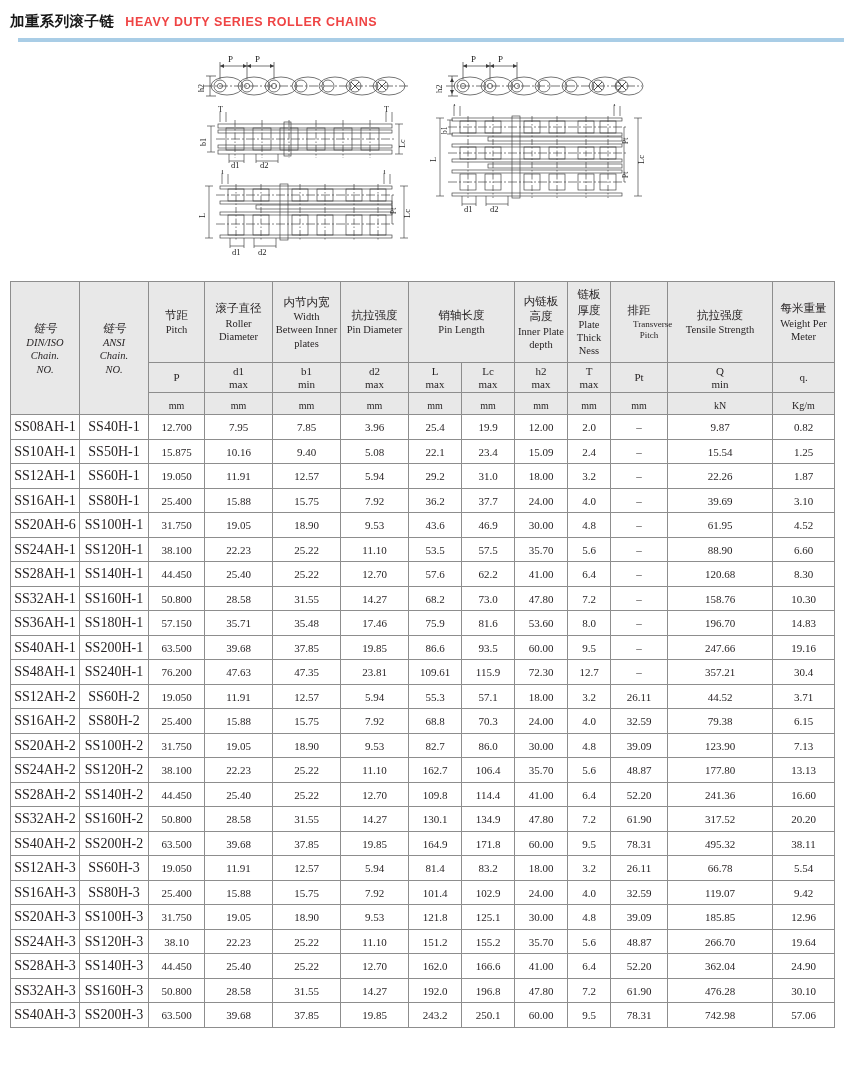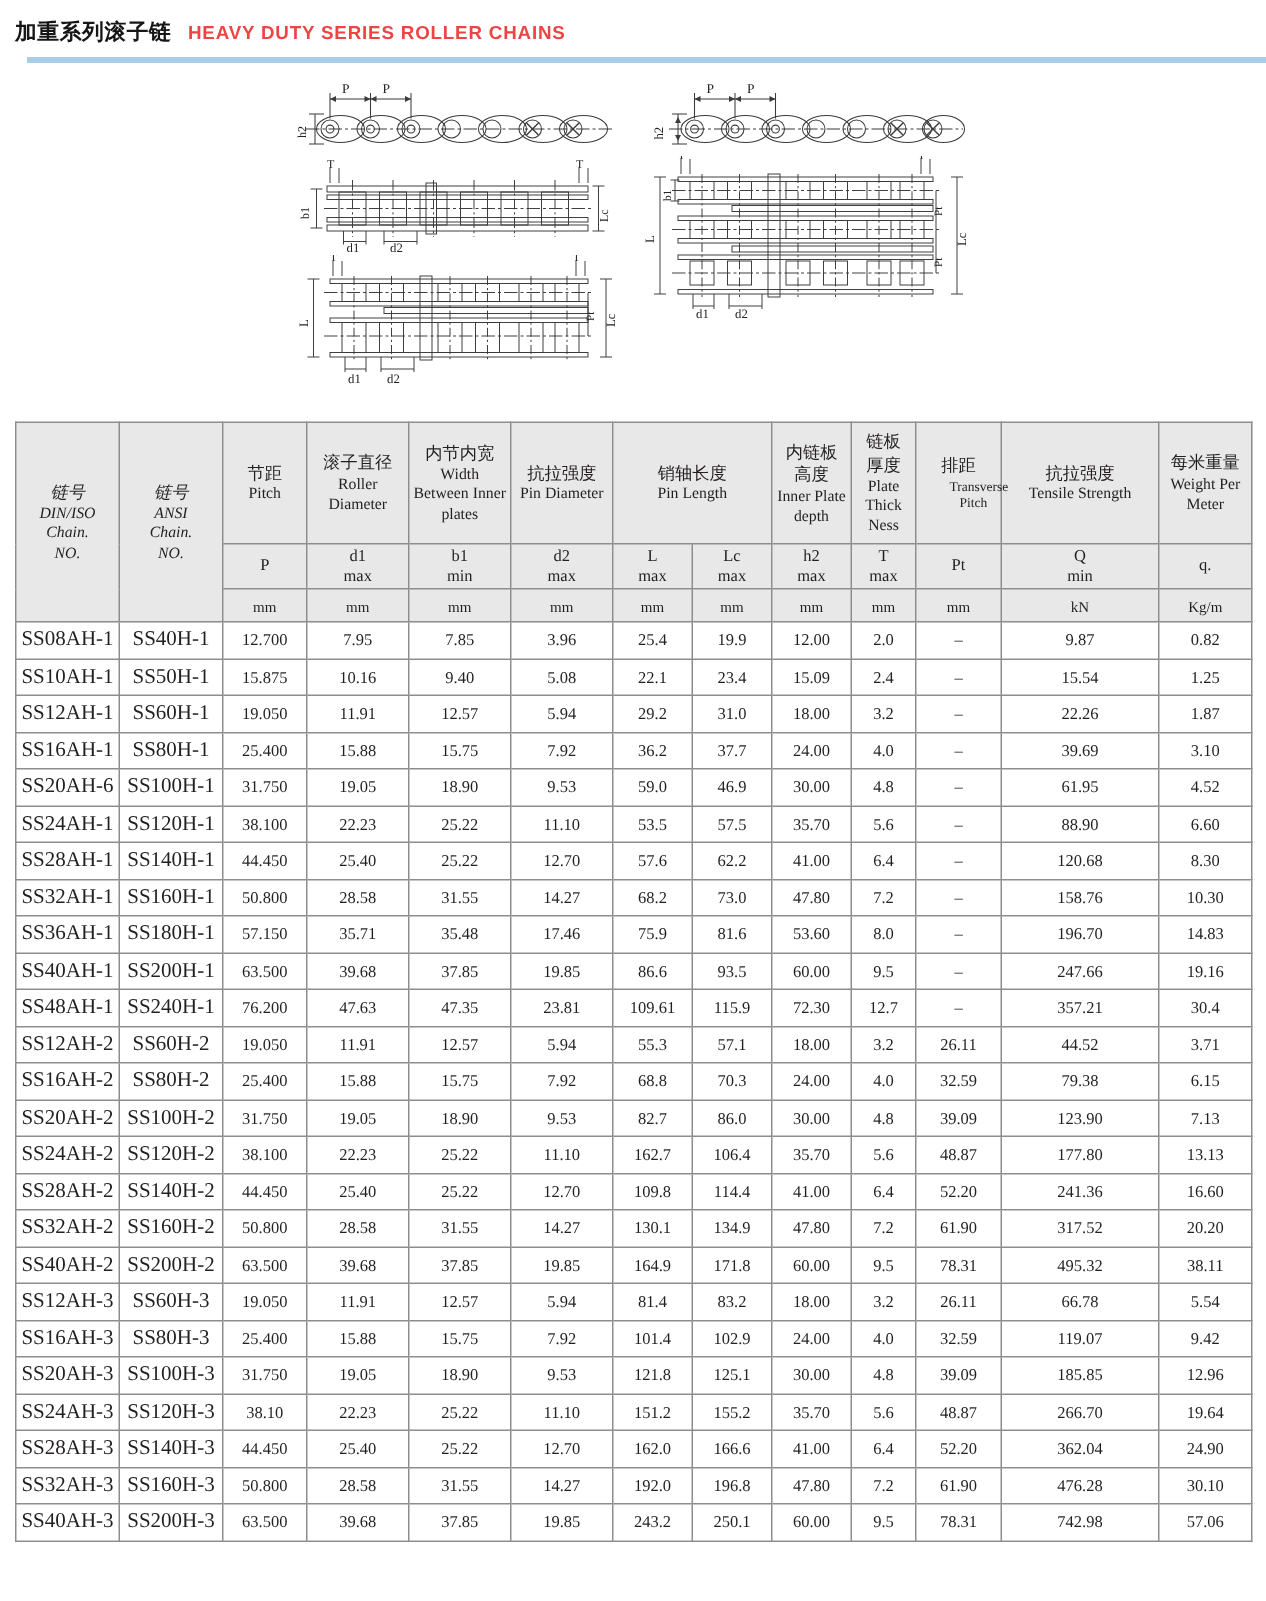--- a/index.html
+++ b/index.html
@@ -615,21 +615,21 @@
             <td>39.69</td>
             <td>3.10</td>
           </tr>
           <tr>
             <td class="name">SS20AH-6</td>
             <td class="name">SS100H-1</td>
             <td>31.750</td>
             <td>19.05</td>
             <td>18.90</td>
             <td>9.53</td>
-            <td>59.0</td>
+            <td>43.6</td>
             <td>46.9</td>
             <td>30.00</td>
             <td>4.8</td>
             <td>–</td>
             <td>61.95</td>
             <td>4.52</td>
           </tr>
           <tr>
             <td class="name">SS24AH-1</td>
             <td class="name">SS120H-1</td>

